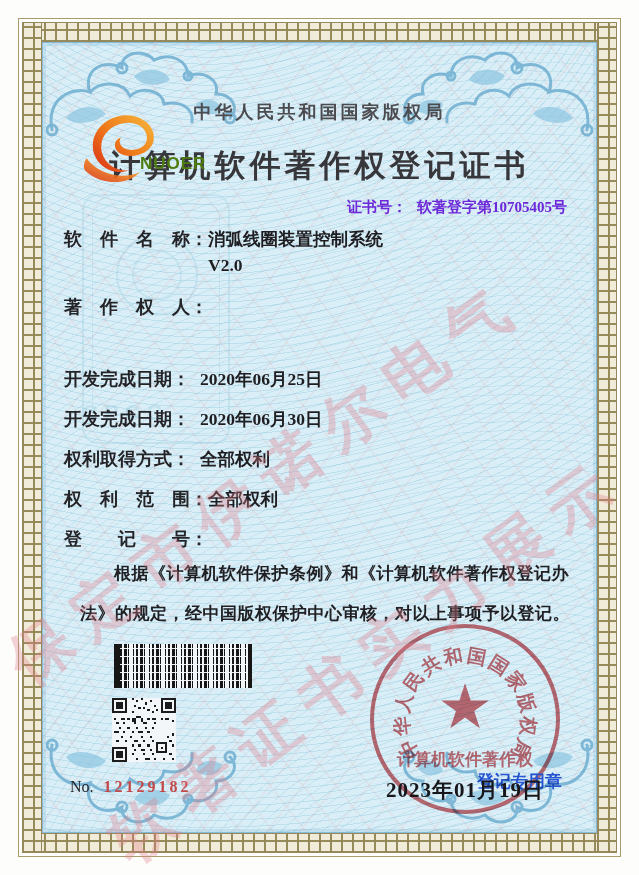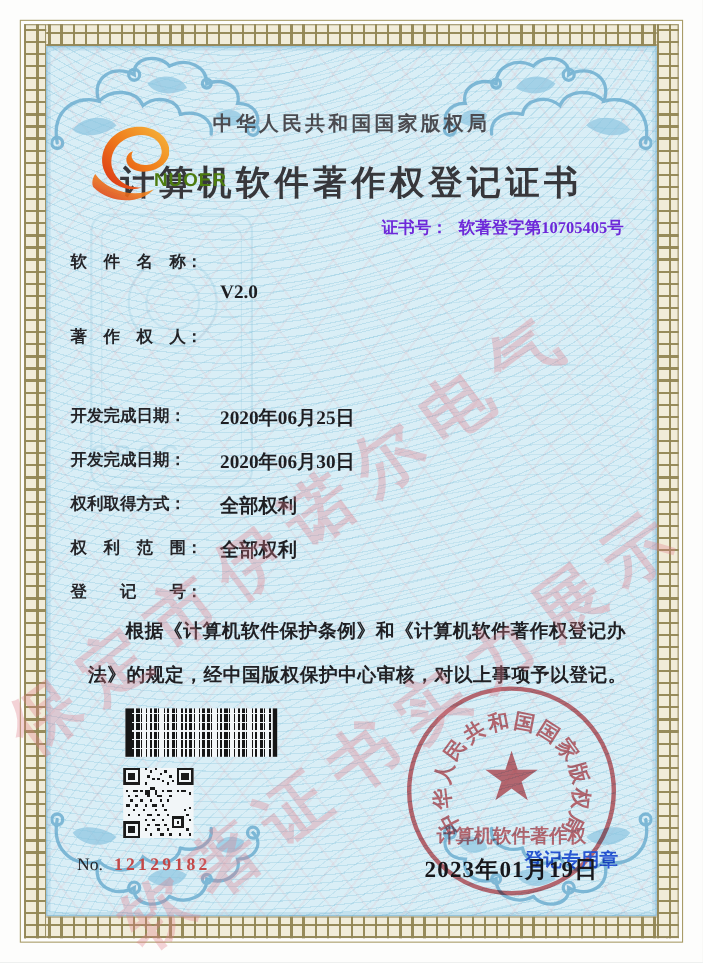--- a/index.html
+++ b/index.html
@@ -50,21 +50,21 @@
   
   .t1{position:absolute;left:0;right:0;top:100px;text-align:center;z-index:10;
       font-size:18px;font-weight:700;letter-spacing:3px;color:#4b4b50;}
   .t2{position:absolute;left:0;right:0;top:145px;text-align:center;z-index:10;
       font-size:31px;font-weight:700;letter-spacing:4px;color:#37373b;}
   .certline{position:absolute;right:72px;top:198px;z-index:10;font-size:15px;font-weight:700;color:#6d28d9;}
   .certline .lab{margin-right:10px;}
   
   .fields{position:absolute;left:64px;top:226px;right:58px;z-index:10;}
   .row{display:flex;margin-bottom:14px;line-height:26px;}
-  .row .lab{flex:0 0 136px;font-size:15px;font-weight:700;color:#242428;white-space:nowrap;}
+  .row .lab{flex:0 0 136px;font-size:18px;font-weight:700;color:#242428;white-space:nowrap;}
   .row .val{font-size:17.5px;font-weight:700;color:#1e1e22;}
   .row-name{margin-bottom:16px;}
   .row-owner{margin-bottom:46px;}
   .para{position:absolute;left:80px;right:58px;top:554px;z-index:10;
       font-size:17px;font-weight:600;line-height:40px;text-indent:2em;color:#202024;letter-spacing:.5px;}
   
   .barcode{position:absolute;left:114px;top:644px;width:128px;height:44px;z-index:10;
       background-color:#f2f6f8;
       border-left:6px solid #161616;border-right:4px solid #161616;
       background-image:
@@ -201,21 +201,21 @@
   <div class="t1">中华人民共和国国家版权局</div>
   <div class="t2">计算机软件著作权登记证书</div>
   <div class="certline">
     <span class="lab">证书号：</span><span>软著登字第10705405号</span>
   </div>
 
   <div class="fields">
     <div class="row row-name">
       <span class="lab">软　件　名　称：</span>
       <span class="val">
-        <br>
+        <span>消弧线圈装置控制系统</span><br>
         <span>V2.0</span>
       </span>
     </div>
     <div class="row row-owner">
       <span class="lab">著　作　权　人：</span>
     </div>
     <div class="row">
       <span class="lab">开发完成日期：</span>
       <span class="val">2020年06月25日</span>
     </div>

